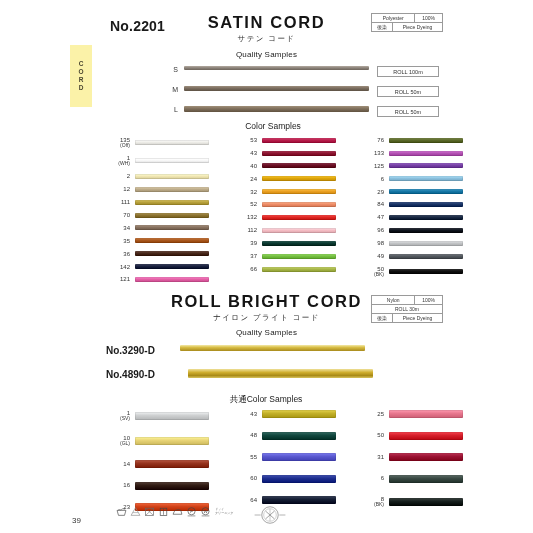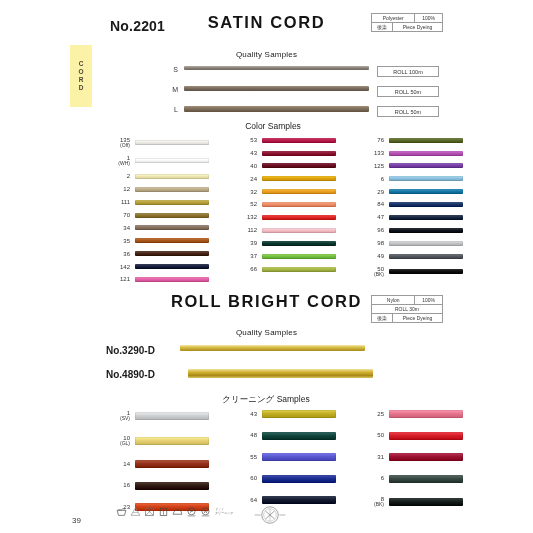--- a/index.html
+++ b/index.html
@@ -115,20 +115,21 @@
   <div class="side-tab">
     <span>CORD</span>
   </div>
 
   <div class="sec">
 
     <div class="prodno" style="left:110px; top:18px;">No.2201</div>
 
     <div class="title-wrap" style="top:13px;">
       <div class="title-en">SATIN CORD</div>
+      <div class="title-jp">サテン コード</div>
     </div>
 
     <div class="specbox" style="left:371px; top:13px; width:72px;">
       <div class="specrow">
         <div class="speccell bordered" style="width:62%;">Polyester</div>
         <div class="speccell" style="width:38%;">100%</div>
       </div>
       <div class="specrow">
         <div class="speccell bordered" style="width:30%;">後染</div>
         <div class="speccell" style="width:70%;">Piece Dyeing</div>
@@ -294,20 +295,21 @@
             <div class="cord" style="width: 74px; height: 5px; background: linear-gradient(rgb(50, 50, 50) 0%, rgb(16, 16, 16) 42%, rgb(0, 0, 0) 100%); box-shadow: rgba(0, 0, 0, 0.18) 0px 0px 0px 0.4px inset;"></div>
           </div>
         </div>
       </div>
   </div>
 
   <div class="sec">
 
     <div class="title-wrap" style="top:292px;">
       <div class="title-en">ROLL BRIGHT CORD</div>
+      <div class="title-jp">ナイロン ブライト コード</div>
     </div>
 
     <div class="specbox" style="left:371px; top:295px; width:72px;">
       <div class="specrow">
         <div class="speccell bordered" style="width:62%;">Nylon</div>
         <div class="speccell" style="width:38%;">100%</div>
       </div>
       <div class="specrow full">
         <div class="speccell">ROLL 30m</div>
       </div>
@@ -321,21 +323,21 @@
 
     <div class="qrow" style="left:106px; top:345px;">
       <div class="qname">No.3290-D</div>
       <div class="qcord" style="width:185px;height:6px;background:linear-gradient(180deg,#f3e9a8,#d8bd45 40%,#a88a1c);"></div>
     </div>
     <div class="qrow" style="left:106px; top:369px;gap:8px;">
       <div class="qname">No.4890-D</div>
       <div class="qcord" style="width:185px;height:9px;background:linear-gradient(180deg,#efe099,#cfae2e 38%,#a98a16 72%,#d8c35e);"></div>
     </div>
 
-    <div class="colorsamples-label" style="left:196px; top:394px; width:140px;">クリーニング Samples</div>
+    <div class="colorsamples-label" style="left:196px; top:394px; width:140px;">共通Color Samples</div>
 
     <div class="grid" id="grid-nylon" style="left:106px; top:410px; gap:24px;">
         <div class="col" style="gap: 13.5px;">
           <div class="citem">
             <div class="cnum">1<span class="sub">(SV)</span></div>
             <div class="cord" style="width: 74px; height: 8px; background: linear-gradient(rgb(241, 243, 244) 0%, rgb(207, 209, 210) 42%, rgb(179, 181, 182) 100%); box-shadow: rgba(0, 0, 0, 0.18) 0px 0px 0px 0.4px inset;"></div>
           </div>
           <div class="citem">
             <div class="cnum">10<span class="sub">(GL)</span></div>
             <div class="cord" style="width: 74px; height: 8px; background: linear-gradient(rgb(255, 246, 153) 0%, rgb(232, 212, 119) 42%, rgb(204, 184, 91) 100%); box-shadow: rgba(0, 0, 0, 0.18) 0px 0px 0px 0.4px inset;"></div>

